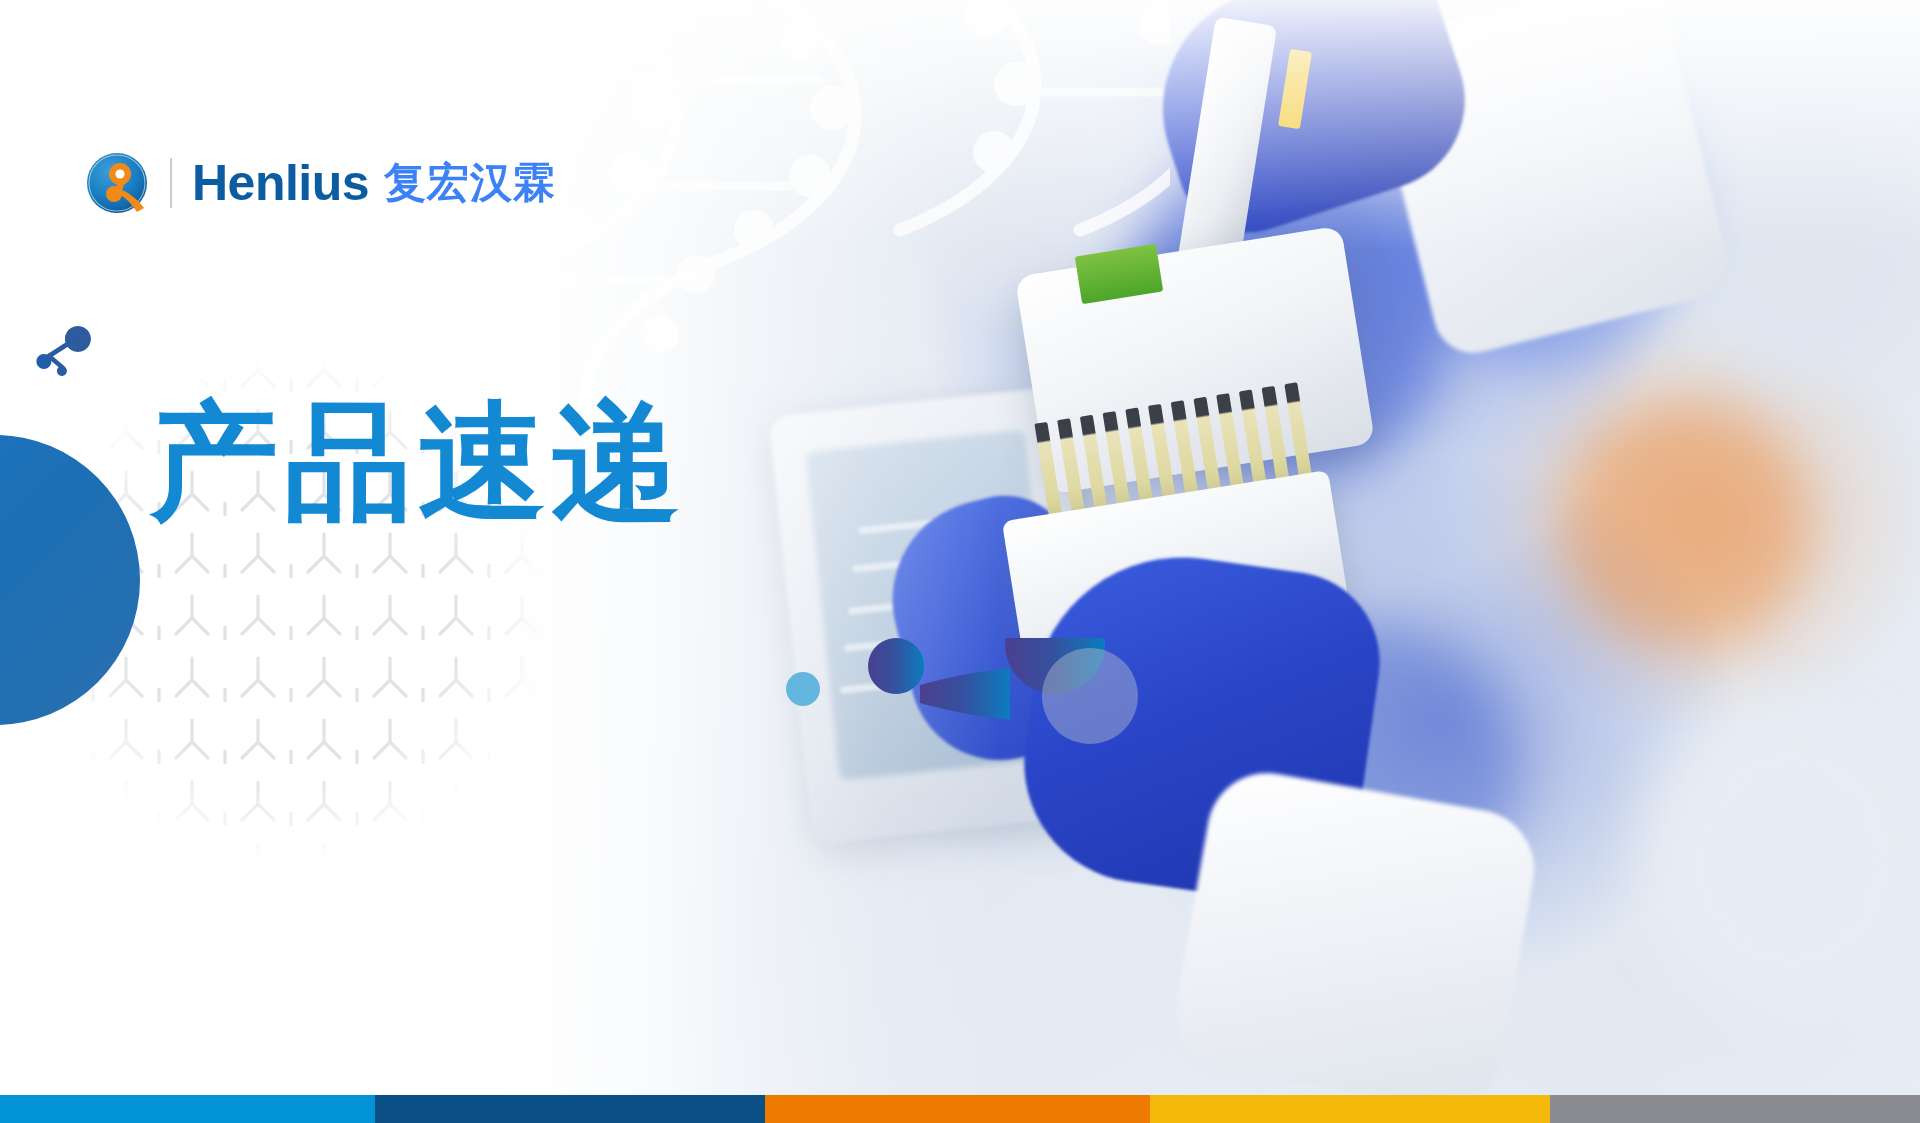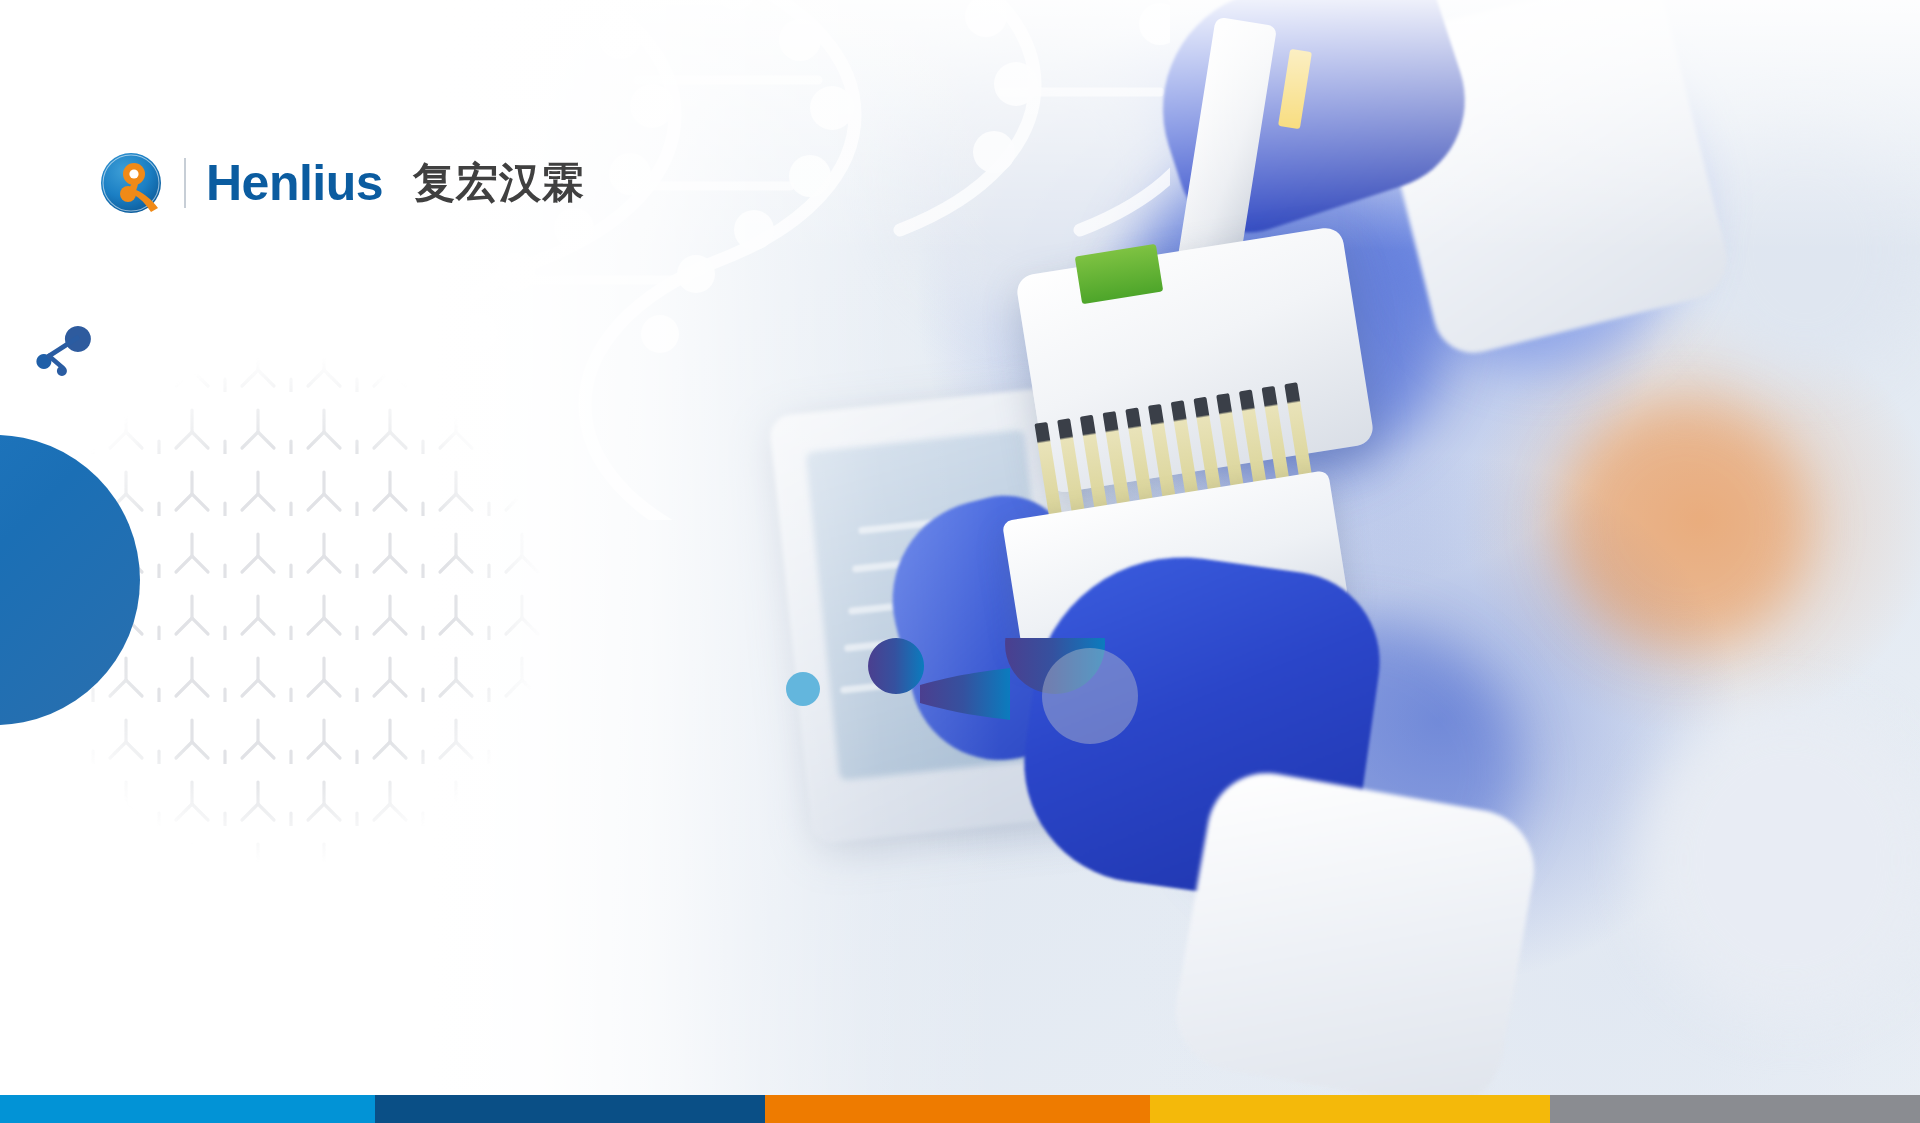--- a/index.html
+++ b/index.html
@@ -228,21 +228,21 @@
   .molecule-big { position: absolute; left: 860px; top: 638px; width: 300px; height: 112px; }
   .ghost-circle {
     position: absolute; left: 1042px; top: 648px;
     width: 96px; height: 96px; border-radius: 50%;
     background: rgba(190,196,205,0.42);
   }
 
   
   .logo {
     position: absolute;
-    left: 100px; top: 148px;
+    left: 86px; top: 148px;
     display: flex;
     align-items: center;
     height: 70px;
   }
   .logo-mark { width: 62px; height: 62px; flex: none; }
   .logo-divider {
     width: 2px; height: 50px;
     background: #c7ced6;
     margin: 0 20px 0 22px;
   }
@@ -251,23 +251,23 @@
     font-size: 50px;
     font-weight: 700;
     color: #0b5ca0;
     letter-spacing: -0.5px;
     line-height: 1;
   }
   .logo-cn {
     font-family: Liberation Sans, sans-serif;
     font-size: 42px;
     font-weight: 700;
-    color: #404040;
+    color: #3b82f6;
     letter-spacing: 1px;
-    margin-left: 30px;
+    margin-left: 15px;
     line-height: 1;
   }
 
   
   .bottom-bar {
     position: absolute;
     left: 0; bottom: 0;
     width: 1920px; height: 28px;
     display: flex;
   }
@@ -386,20 +386,21 @@
   <div class="big-circle"></div>
 
   <svg class="molecule-small" viewBox="0 0 70 70">
     <path d="M46,16 a13,13 0 1,1 -0.2,0 Z" fill="#2e5b9e"></path>
     <path d="M12,44 a7.5,7.5 0 1,1 -0.2,0 Z" fill="#1f5fa8"></path>
     <path d="M30,56 a5,5 0 1,1 -0.2,0 Z" fill="#2a5ca2"></path>
     <line x1="45" y1="28" x2="17" y2="46" stroke="#2a5ca2" stroke-width="5" stroke-linecap="round"></line>
     <line x1="17" y1="46" x2="31" y2="58" stroke="#2a5ca2" stroke-width="4.5" stroke-linecap="round"></line>
   </svg>
 
+  <div class="title-cn">产品速递</div>
 
 
   <div class="dot-small"></div>
 
   <svg class="molecule-big" viewBox="0 0 300 112">
     <defs>
       <linearGradient id="molg" x1="0" y1="0" x2="1" y2="0">
         <stop offset="0%" stop-color="#4b3f8f"></stop>
         <stop offset="48%" stop-color="#35519f"></stop>
         <stop offset="100%" stop-color="#0b7cbe"></stop>

